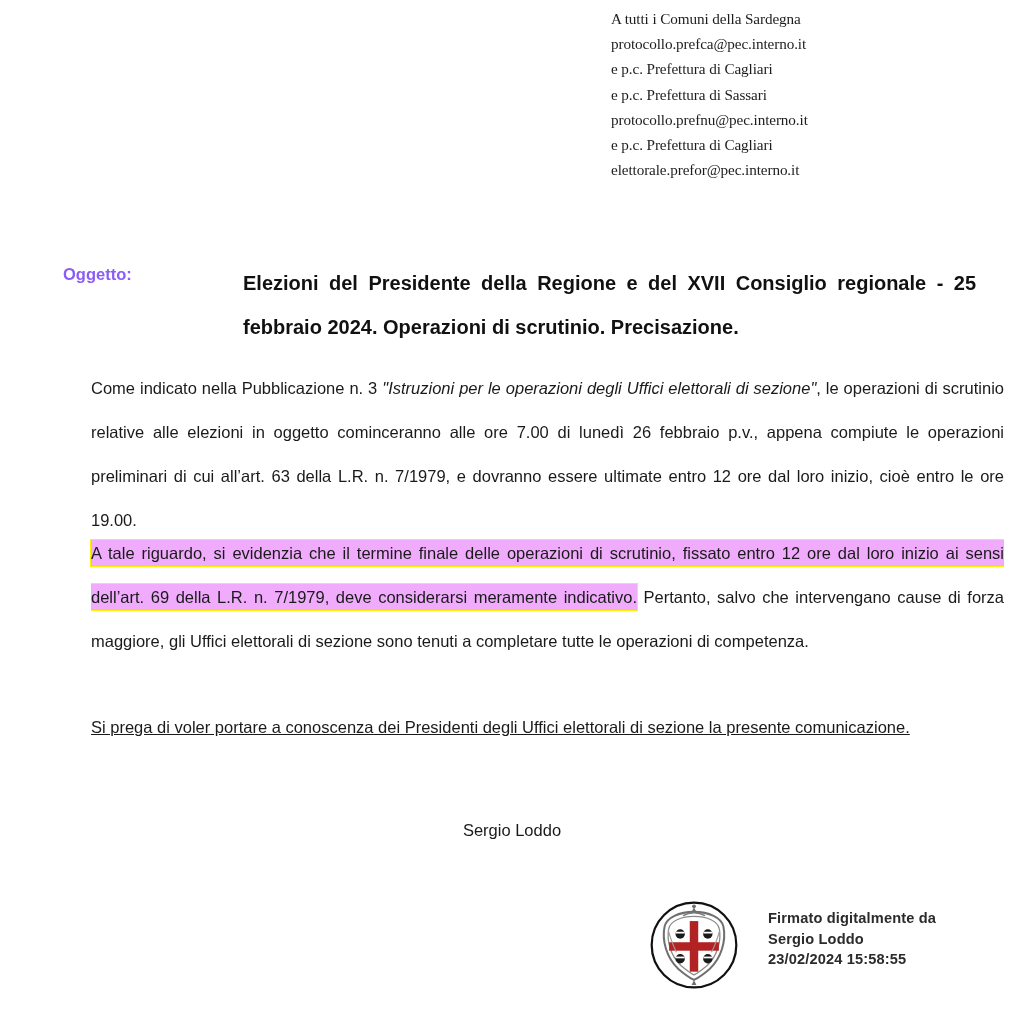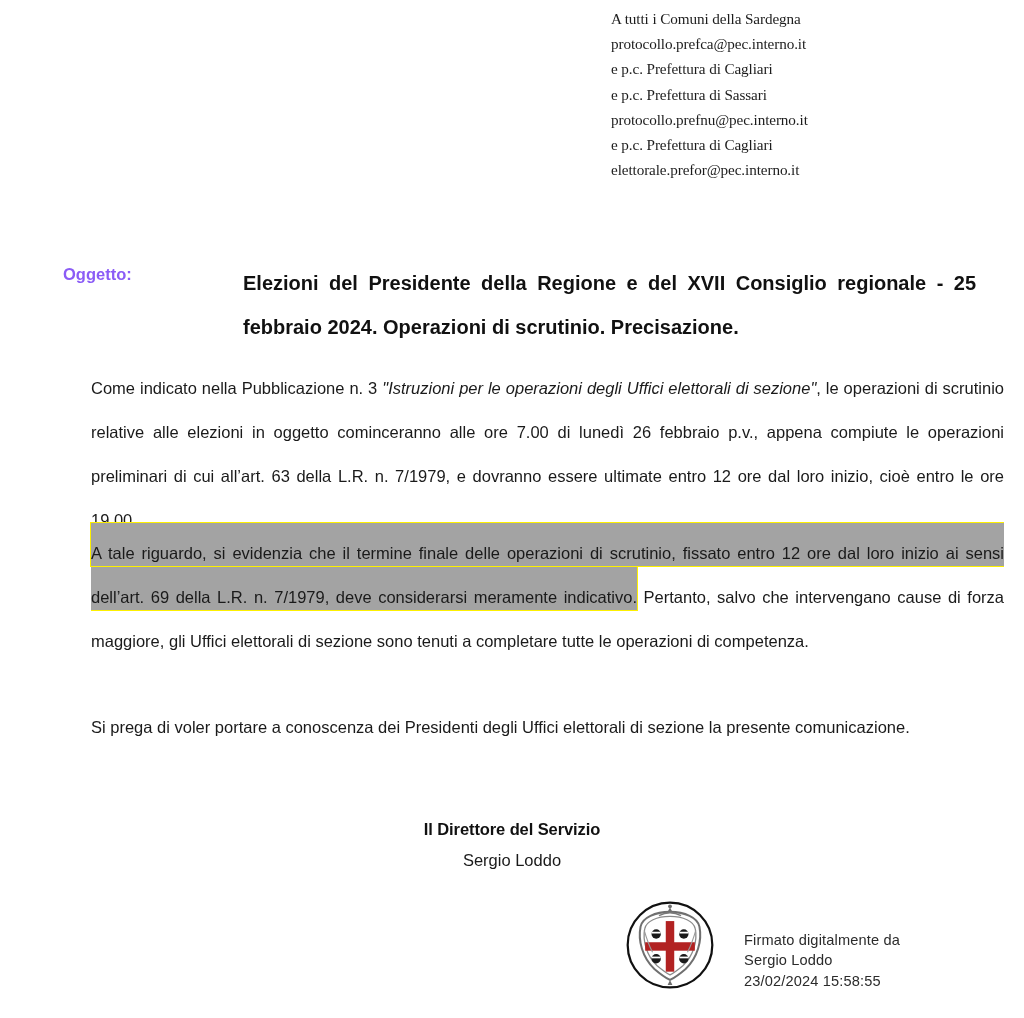--- a/index.html
+++ b/index.html
@@ -79,27 +79,27 @@
     text-align: justify;
     text-align-last: left;
     color: #1a1a1a;
   }
   .para em {
     font-style: italic;
   }
 
   #para-intro  { top: 366px; }
   #para-highlight { top: 531px; }
-  #para-closing { top: 705px; }
+  #para-closing { top: 705px; text-decoration: underline; }
 
   
   .hl {
-    background-color: #a3a3a3;
+    background-color: #f0abfc;
     box-shadow: 0 0 0 1px #fdf000;
-    padding: 21px 0 4px 0;
+    padding: 4px 0 4px 0;
   }
 
   
   .signature-block {
     position: absolute;
     left: 0;
     top: 814px;
     width: 1024px;
     text-align: center;
   }
@@ -112,24 +112,25 @@
   }
   .sig-name {
     font-size: 16.5px;
     line-height: 32px;
     color: #1a1a1a;
   }
 
   
   .stamp {
     position: absolute;
-    left: 624px;
+    left: 648px;
     top: 899px;
     display: flex;
-    align-items: flex-end;
+    align-items: flex-start;
+    font-weight: bold;
   }
   .seal {
     width: 92px;
     height: 92px;
     flex: 0 0 auto;
   }
   .stamp-text {
     margin-left: 28px;
     padding-top: 9px;
   }
@@ -165,21 +166,20 @@
     <span>Come indicato nella Pubblicazione n. 3 </span><em>"Istruzioni per le operazioni degli Uffici elettorali di sezione"</em><span>, le operazioni di scrutinio relative alle elezioni in oggetto cominceranno alle ore 7.00 di lunedì 26 febbraio p.v., appena compiute le operazioni preliminari di cui all’art. 63 della L.R. n. 7/1979, e dovranno essere ultimate entro 12 ore dal loro inizio, cioè entro le ore 19.00.</span>
   </div>
 
   <div class="body-block para" id="para-highlight">
     <span class="hl">A tale riguardo, si evidenzia che il termine finale delle operazioni di scrutinio, fissato entro 12 ore dal loro inizio ai sensi dell’art. 69 della L.R. n. 7/1979, deve considerarsi meramente indicativo.</span><span> Pertanto, salvo che intervengano cause di forza maggiore, gli Uffici elettorali di sezione sono tenuti a completare tutte le operazioni di competenza.</span>
   </div>
 
   <div class="body-block para" id="para-closing">Si prega di voler portare a conoscenza dei Presidenti degli Uffici elettorali di sezione la presente comunicazione.</div>
 
   <div class="signature-block">
-    <div class="sig-title">Il Direttore del Servizio</div>
     <div class="sig-name">Sergio Loddo</div>
   </div>
 
   <div class="stamp">
 
     <svg class="seal" viewBox="0 0 100 100">
 
       <circle cx="50" cy="50" r="46" fill="#ffffff" stroke="#111111" stroke-width="2.4"></circle>
 
       <path d="M50 14

